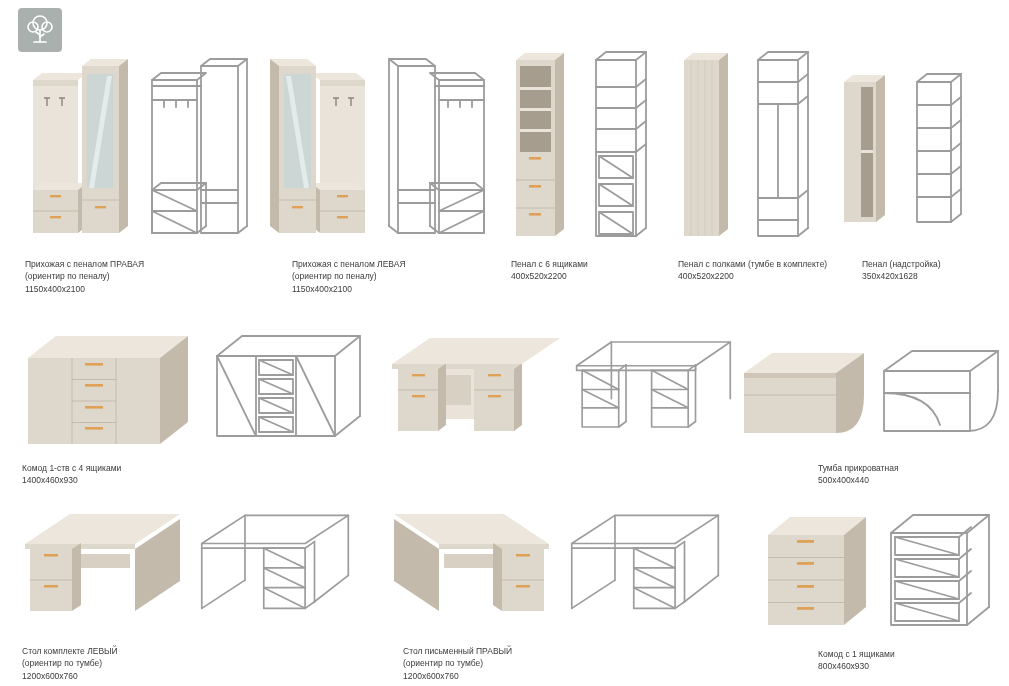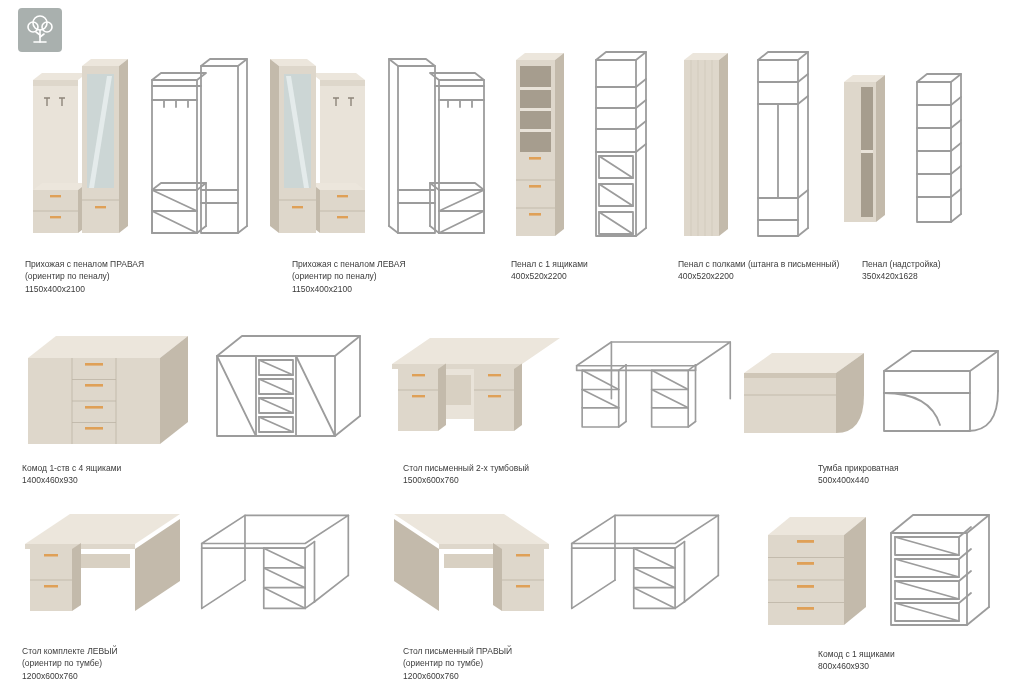--- a/index.html
+++ b/index.html
@@ -143,21 +143,21 @@
         <rect x="13" y="118" width="34" height="22"></rect>
         <rect x="13" y="146" width="34" height="22"></rect>
         <rect x="13" y="174" width="34" height="22"></rect>
         <line x1="13" y1="118" x2="47" y2="140"></line>
         <line x1="13" y1="146" x2="47" y2="168"></line>
         <line x1="13" y1="174" x2="47" y2="196"></line>
       </g>
     </svg>
   </div>
   <div class="caption" style="left:511px;top:258px">
-    <div>Пенал с 1 ящиками</div>
+    <div>Пенал с 6 ящиками</div>
 
     <div>400x520x2200</div>
   </div>
 
   <div class="views" style="left:676px;top:38px;gap:14px">
     <svg width="58" height="215" viewBox="0 0 58 215">
       <polygon class="ft" points="8,22 17,15 52,15 43,22"></polygon>
       <polygon class="fs" points="43,22 52,15 52,191 43,198"></polygon>
       <rect class="ff" x="8" y="22" width="35" height="176"></rect>
       <g stroke="#cfc6b7" stroke-width="0.7">
@@ -178,21 +178,21 @@
         <line x1="10" y1="66" x2="50" y2="66"></line>
           <line x1="50" y1="66" x2="60" y2="58"></line>
         <line x1="30" y1="66" x2="30" y2="160"></line>
         <line x1="10" y1="160" x2="50" y2="160"></line>
           <line x1="50" y1="160" x2="60" y2="152"></line>
         <line x1="10" y1="182" x2="50" y2="182"></line>
       </g>
     </svg>
   </div>
   <div class="caption" style="left:678px;top:258px">
-    <div>Пенал с полками (штанга в письменный)</div>
+    <div>Пенал с полками (тумбе в комплекте)</div>
 
     <div>400x520x2200</div>
   </div>
 
   <div class="views" style="left:838px;top:62px;gap:16px">
     <svg width="55" height="180" viewBox="0 0 55 180">
       <polygon class="ft" points="6,20 15,13 47,13 38,20"></polygon>
       <polygon class="fs" points="38,20 47,13 47,153 38,160"></polygon>
       <rect class="ff" x="6" y="20" width="32" height="140"></rect>
       <rect class="fd" x="23" y="25" width="12" height="130"></rect>
@@ -302,25 +302,20 @@
         <line x1="126" y1="47" x2="134" y2="41"></line>
         <line x1="134" y1="41" x2="134" y2="103"></line>
         <line x1="126" y1="109" x2="134" y2="103"></line>
         <line x1="86" y1="47" x2="126" y2="68"></line>
         <line x1="86" y1="68" x2="126" y2="88"></line>
         <line x1="172" y1="16" x2="172" y2="78"></line>
         <line x1="42" y1="16" x2="42" y2="78"></line>
       </g>
     </svg>
   </div>
-  <div class="caption" style="left:403px;top:462px">
-    <div>Стол письменный 2-х тумбовый</div>
-
-    <div>1500x600x760</div>
-  </div>
 
   <div class="views" style="left:738px;top:335px;gap:12px">
     <svg width="130" height="115" viewBox="0 0 130 115">
       <polygon class="ft" points="6,38 34,18 126,18 98,38"></polygon>
       <path class="fs" d="M98,38 L126,18 L126,60 Q126,98 98,98 Z"></path>
       <rect class="ff" x="6" y="38" width="92" height="60"></rect>
       <rect x="6" y="38" width="92" height="5" fill="#cfc6b7"></rect>
       <line class="edge" x1="6" y1="60" x2="98" y2="60"></line>
     </svg>
     <svg width="120" height="115" viewBox="0 0 120 115">

